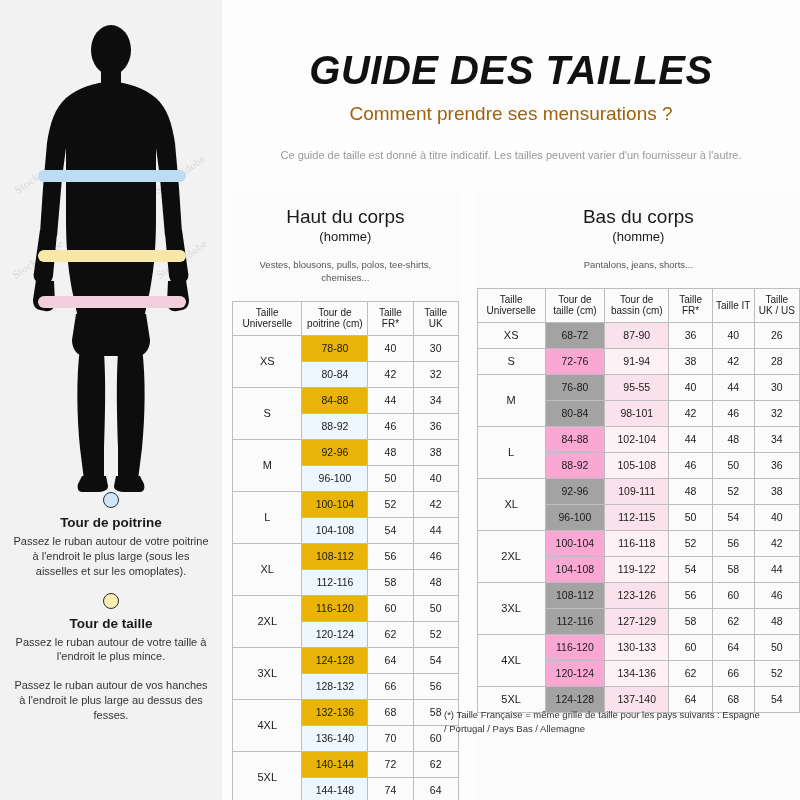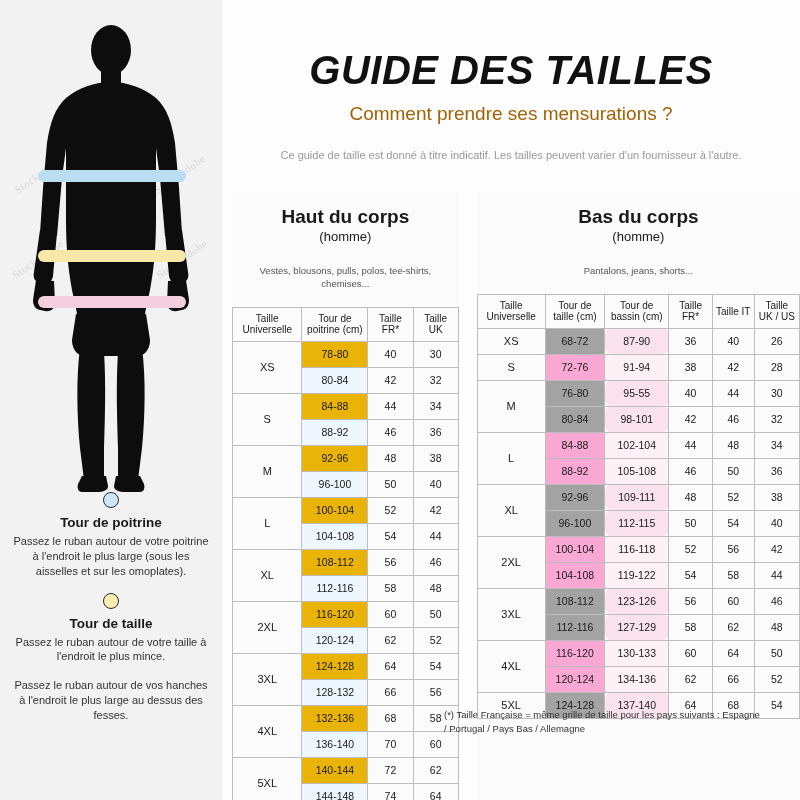--- a/index.html
+++ b/index.html
@@ -57,38 +57,38 @@
   .subtitle{text-align:center;font-size:19px;margin-top:10px;color:#a16207;}
   .disclaimer{
     text-align:center;font-size:11px;color:#9a9a9a;margin-top:24px;
     padding:0 8px;
   }
 
   
   .tables{position:absolute;left:232px;top:192px;display:flex;gap:18px;}
   .tbl-block{background:#fbfbfb;}
   .tbl-head{text-align:center;padding:14px 6px 6px;}
-  .tbl-title{font-size:19px;font-weight:bold;}
+  .tbl-title{font-size:19px;font-weight:normal;}
   .tbl-sub{font-size:13px;margin-top:1px;}
-  .tbl-note{font-size:9.5px;color:#555;margin-top:21px;line-height:1.35;}
+  .tbl-note{font-size:9.5px;color:#555;margin-top:15px;line-height:1.35;}
 
   table{border-collapse:collapse;margin-top:10px;}
   th,td{
     border:1px solid #bdbdbd;
     font-size:10.5px;text-align:center;
     padding:3px 2px;
     height:19px;
   }
   th{font-weight:normal;font-size:10px;line-height:1.15;padding:5px 3px;background:#fbfbfb;}
   td.size{font-size:11px;}
   .c-blue{background:#eab308;}
   .c-blue2{background:#eef7fd;}
   .c-yellow{background:#a3a3a3;}
   .c-yellow2{background:#f9a8d4;}
-  .c-pink{background:#fae2ec;border-radius:7px;}
+  .c-pink{background:#fae2ec;}
   .c-pink2{background:#fdf1f5;}
 
   .foot-note{
     position:absolute;left:444px;top:708px;width:320px;
     text-align:left;font-size:9.5px;color:#333;line-height:1.45;
   }
 </style>
 </head>
 <body>
 

